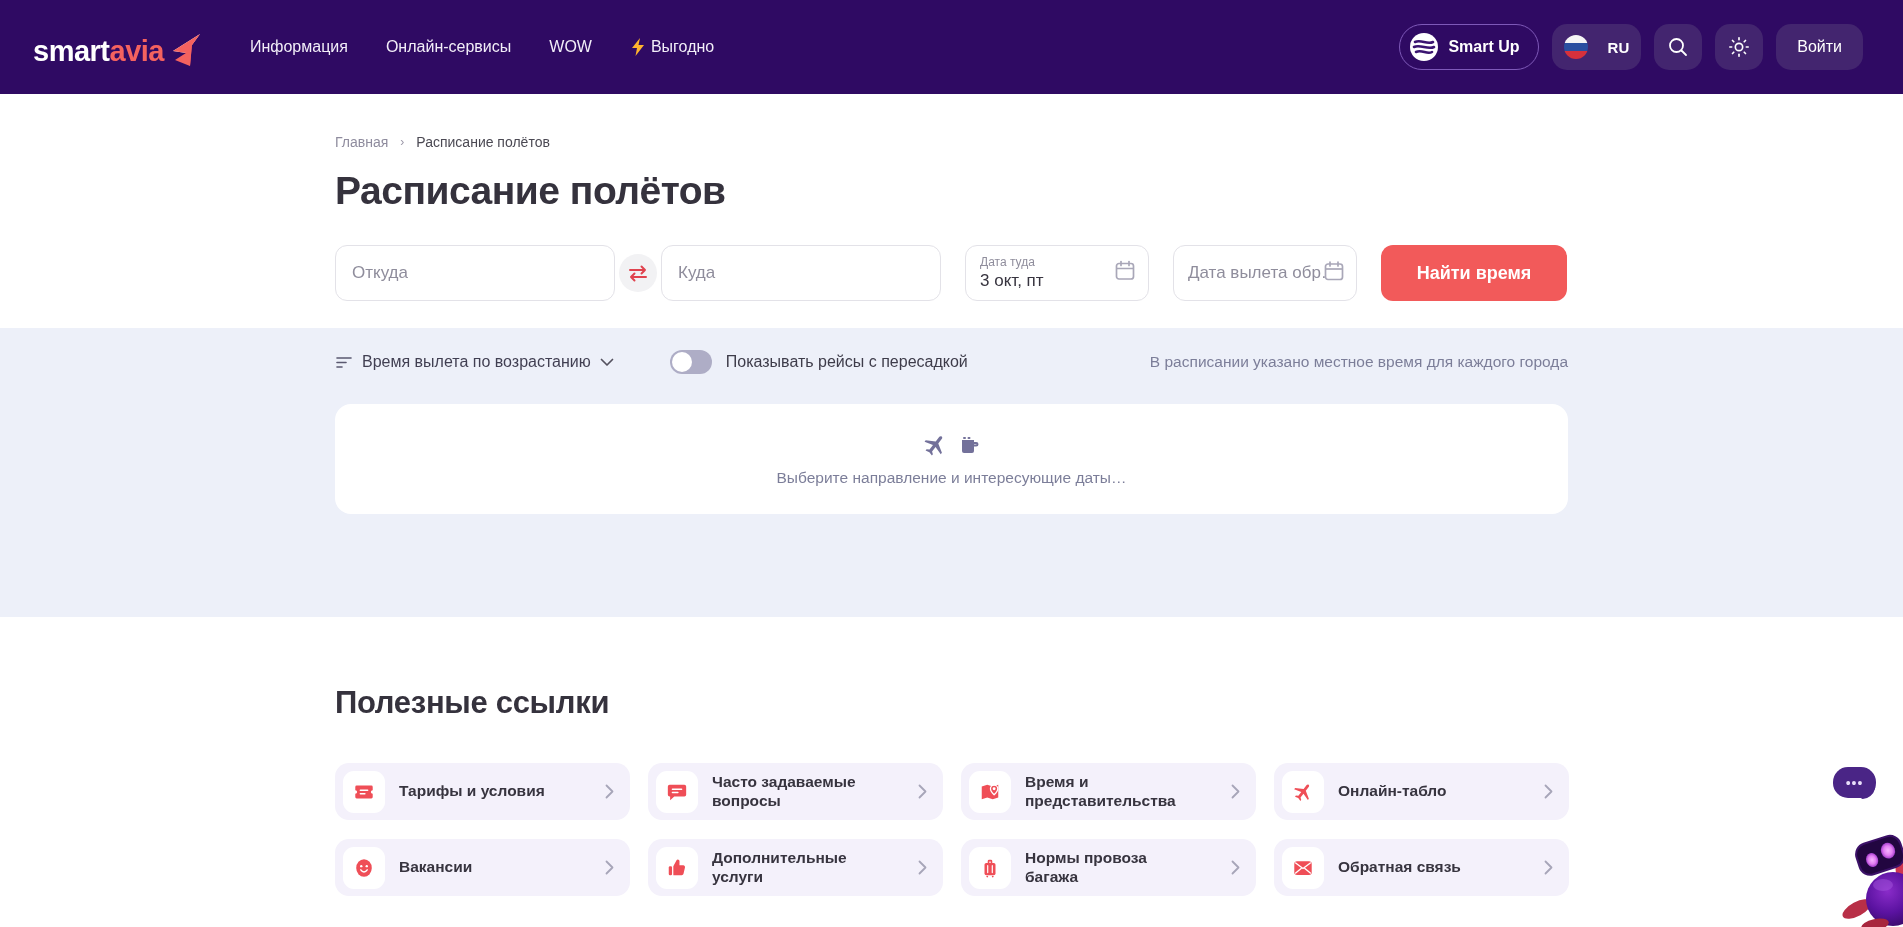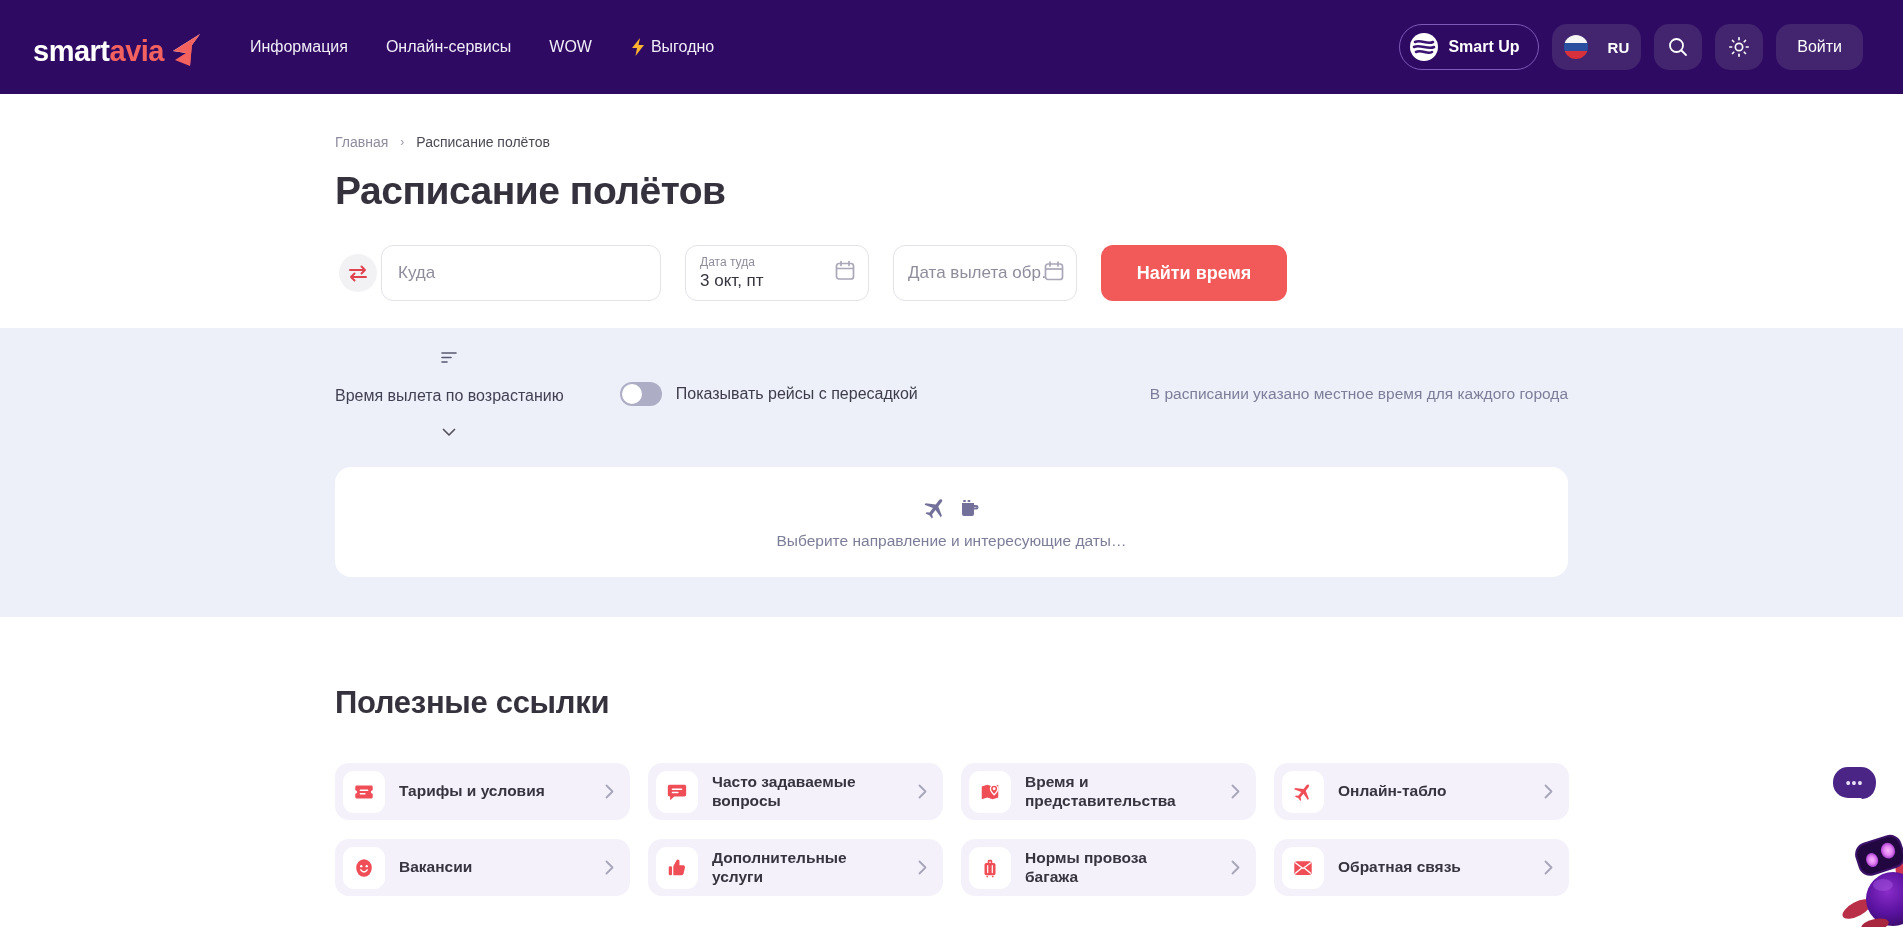--- a/index.html
+++ b/index.html
@@ -73,21 +73,21 @@
   .date-input-wrap { position:relative; display:flex; }
   .search-btn {
     margin-left:24px; width:186px; height:56px; border:none; border-radius:12px;
     background:var(--accent_red,#f25a5a); color:#fff; font-size:18px; font-weight:700;
     cursor:pointer; font-family:inherit;
   }
 
   
   .band { margin-top:27px; background:var(--band_bg,#edf0f9); padding:22px 0 0; height:289px; }
   .filters { display:flex; align-items:center; }
-  .sort { display:flex; align-items:center; gap:23px; cursor:pointer; font-size:16px; color:#413f52;flex-direction:column; }
+  .sort { display:flex; align-items:center; gap:9px; cursor:pointer; font-size:16px; color:#413f52; }
   .toggle-group { display:flex; align-items:center; margin-left:56px; }
   .toggle { position:relative; width:42px; height:24px; border-radius:12px; background:#aeadc6; border:none; cursor:pointer; }
   .toggle .knob { position:absolute; left:2px; top:2px; width:20px; height:20px; border-radius:50%; background:#fff; }
   .toggle-label { margin-left:14px; font-size:16px; color:#3e3c4a; }
   .tz-note { margin-left:auto; font-size:15.5px; color:#7c7e99; }
   .empty-card {
     margin-top:30px; height:110px; background:#fff; border-radius:16px;
     display:flex; flex-direction:column; align-items:center; justify-content:center; gap:11px;
   }
   .empty-icons { display:flex; align-items:center; gap:9px; color:#73719a; }
@@ -207,20 +207,21 @@
 
   <div class="container">
     <div class="breadcrumb">
       <span class="home">Главная</span>
       <span class="sep">›</span>
       <span class="current">Расписание полётов</span>
     </div>
     <h1>Расписание полётов</h1>
 
     <div class="search-row">
+      <input class="field city-input" placeholder="Откуда" style="">
       <span class="swap-wrap">
         <button class="swap-btn">
           <span style="display:flex;">
             <svg width="22" height="20" viewBox="0 0 22 20">
               <g stroke="#e0434f" stroke-width="2" fill="none" stroke-linecap="round" stroke-linejoin="round">
                 <path d="M3 7 h15 M14.5 3.5 L18 7 l-3.5 3.5"></path>
                 <path d="M19 14 H4 M7.5 10.5 L4 14 l3.5 3.5"></path>
               </g>
             </svg>
           </span>

